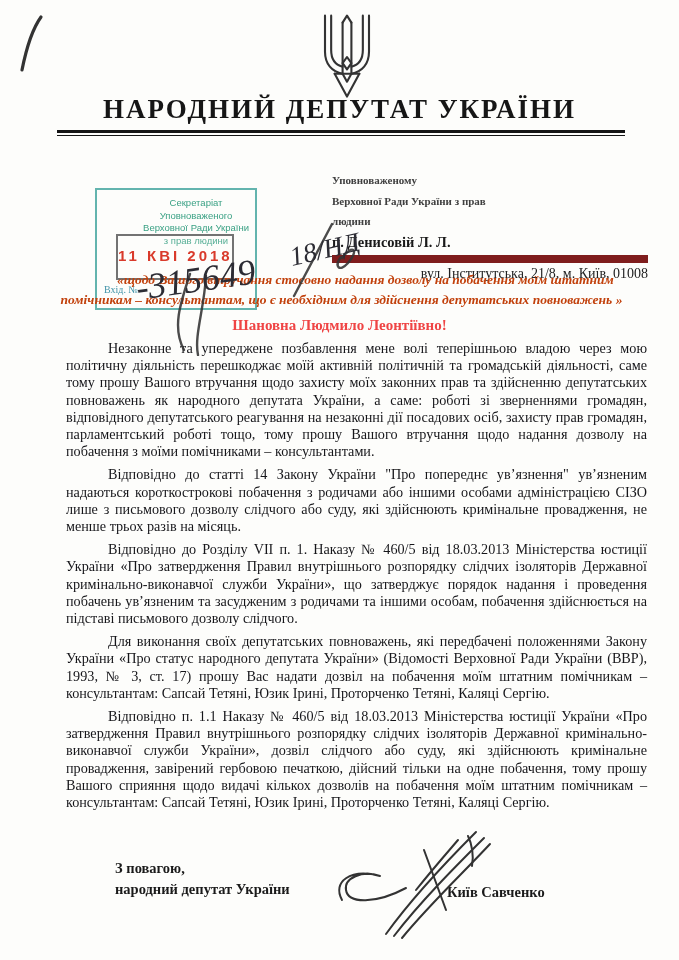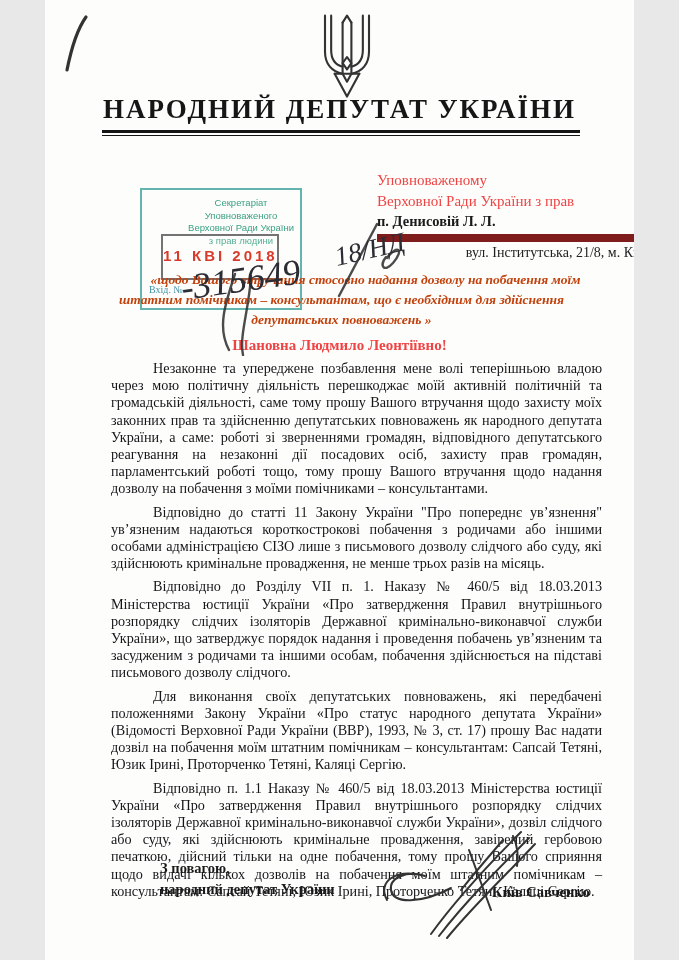--- a/index.html
+++ b/index.html
@@ -1,18 +1,18 @@
 <!DOCTYPE html>
 <html><head>
 <meta charset="utf-8">
 <style>
   html,body{margin:0;padding:0;background:#e8e8e8;}
   .page{
     position:relative;
-    width:589px;height:960px;
+    width:679px;height:960px;
     margin:0 auto;
     background:#fdfdfb;
     font-family:"Liberation Serif","DejaVu Serif",serif;
     color:#1a1a1a;
     overflow:hidden;
   }
   
   .emblem{position:absolute;top:13px;left:0;width:100%;text-align:center;}
   .emblem svg{margin-left:14px;}
   .doc-title{
@@ -26,21 +26,21 @@
   }
   .hq-address{
     position:absolute;top:140px;left:0;width:100%;
     text-align:center;font-size:12.5px;color:#222;
   }
   .ref-row{position:absolute;top:155px;left:38px;right:38px;font-size:14.5px;}
   .ref-num{float:left;}
   .ref-date{float:right;}
   
   .recipient{position:absolute;top:170px;left:332px;width:316px;z-index:2;}
-  .recipient .r-line{font-weight:normal;font-size:15px;line-height:20.5px;color:#ef4444;}
+  .recipient .r-line{font-weight:bold;font-size:11px;line-height:20.5px;color:#404040;}
   .recipient .r-name{
     font-weight:bold;font-size:14.5px;line-height:20px;
     border-bottom:8px solid #7f1d1d;padding-bottom:3px;
   }
   .recipient .r-addr{font-size:14px;padding-top:3px;color:#222;text-align:right;}
   
   .stamp{
     position:absolute;left:95px;top:188px;width:158px;height:118px;
     border:2px solid #63b4ae;z-index:1;background:rgba(255,255,255,0);
   }
@@ -116,20 +116,21 @@
       </g>
     </svg>
   </div>
 
   <div class="doc-title">НАРОДНИЙ ДЕПУТАТ УКРАЇНИ</div>
   <div class="double-rule"></div>
 
   <div class="recipient">
     <div class="r-line">Уповноваженому</div>
     <div class="r-line">Верховної Ради України з прав</div>
+    <div class="r-line">людини</div>
     <div class="r-name">п.  Денисовій Л. Л.</div>
     <div class="r-addr">вул. Інститутська, 21/8, м. Київ, 01008</div>
   </div>
 
   <div class="stamp">
     <div class="stamp-org">
       <div>Секретаріат Уповноваженого</div>
       <div>Верховної Ради України</div>
       <div>з прав людини</div>
     </div>
@@ -149,21 +150,21 @@
     <text x="50" y="84" font-size="36" transform="rotate(-8 50 84)">-315649</text>
     <text x="204" y="50" font-size="27" transform="rotate(-13 204 50)">18/НД</text>
   </svg>
 
   <div class="subject">«щодо Вашого втручання стосовно надання дозволу  на побачення моїм штатним помічникам – консультантам, що є необхідним для здійснення депутатських повноважень »</div>
 
   <div class="salutation">Шановна  Людмило Леонтіївно!</div>
 
   <div class="body-text">
     <p>Незаконне та упереджене позбавлення мене волі теперішньою владою через мою політичну діяльність перешкоджає моїй активній політичній та громадській діяльності, саме тому прошу Вашого втручання щодо захисту моїх законних прав та здійсненню депутатських повноважень як народного депутата України, а саме: роботі зі зверненнями громадян, відповідного депутатського реагування на незаконні дії посадових осіб, захисту прав громадян, парламентський роботі тощо, тому прошу Вашого втручання щодо надання дозволу на побачення з моїми помічниками – консультантами.</p>
-    <p>Відповідно до статті 11 Закону України "Про попереднє ув’язнення" ув’язненим надаються короткострокові побачення з родичами або іншими особами адміністрацією СІЗО лише з письмового дозволу слідчого або суду, які здійснюють кримінальне провадження, не менше трьох разів на місяць.</p>
+    <p>Відповідно до статті 14 Закону України "Про попереднє ув’язнення" ув’язненим надаються короткострокові побачення з родичами або іншими особами адміністрацією СІЗО лише з письмового дозволу слідчого або суду, які здійснюють кримінальне провадження, не менше трьох разів на місяць.</p>
     <p>Відповідно до Розділу VII  п. 1.  Наказу № 460/5 від 18.03.2013 Міністерства юстиції України «Про затвердження Правил внутрішнього розпорядку слідчих ізоляторів Державної кримінально-виконавчої служби України», що затверджує порядок надання і проведення побачень ув’язненим та засудженим з родичами та іншими особам,  побачення здійснюється на підставі письмового дозволу слідчого.</p>
     <p>Для виконання своїх депутатських повноважень, які передбачені положеннями Закону України  «Про статус народного депутата України»  (Відомості Верховної Ради України (ВВР), 1993, № 3, ст. 17) прошу Вас надати дозвіл на побачення моїм штатним помічникам – консультантам: Сапсай Тетяні,  Юзик Ірині, Проторченко Тетяні, Каляці Сергію.</p>
     <p>Відповідно п. 1.1  Наказу № 460/5 від 18.03.2013 Міністерства юстиції України «Про затвердження Правил внутрішнього розпорядку слідчих ізоляторів Державної кримінально-виконавчої служби України», дозвіл слідчого або суду, які здійснюють кримінальне провадження, завірений гербовою печаткою, дійсний тільки на одне побачення, тому прошу Вашого сприяння щодо видачі кількох дозволів на побачення моїм штатним помічникам – консультантам: Сапсай Тетяні,  Юзик Ірині, Проторченко Тетяні, Каляці Сергію.</p>
   </div>
 
   <div class="closing-regards">З повагою,</div>
   <div class="closing-role">народний депутат України</div>
 
   <svg class="signature" width="170" height="118" viewBox="0 0 170 118">
     <g class="ink" stroke="#34343a" stroke-width="2">

